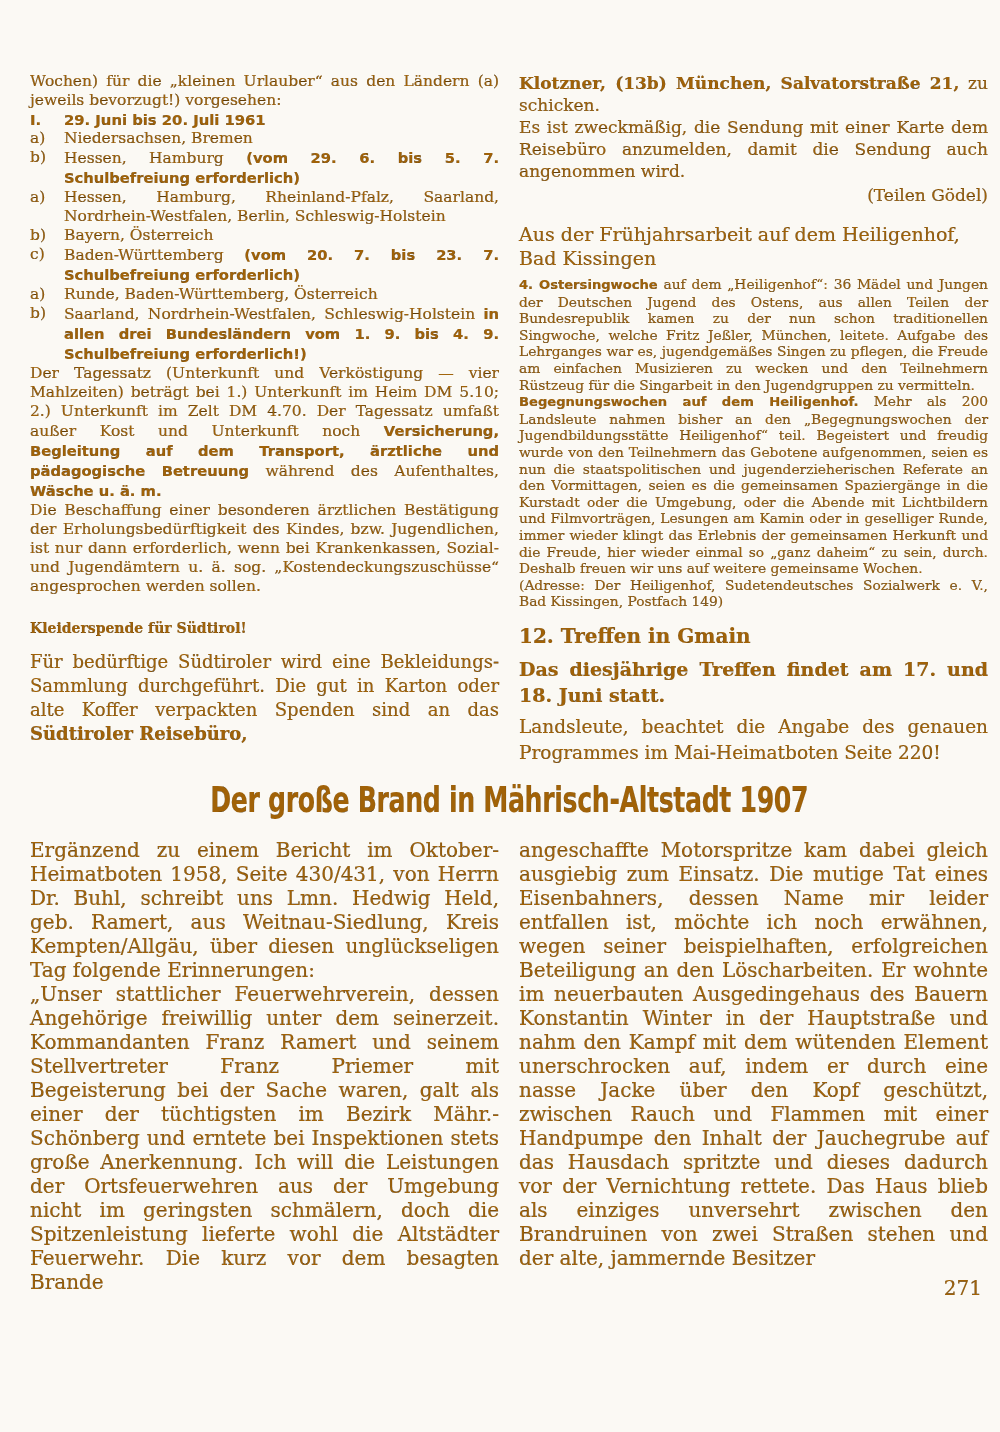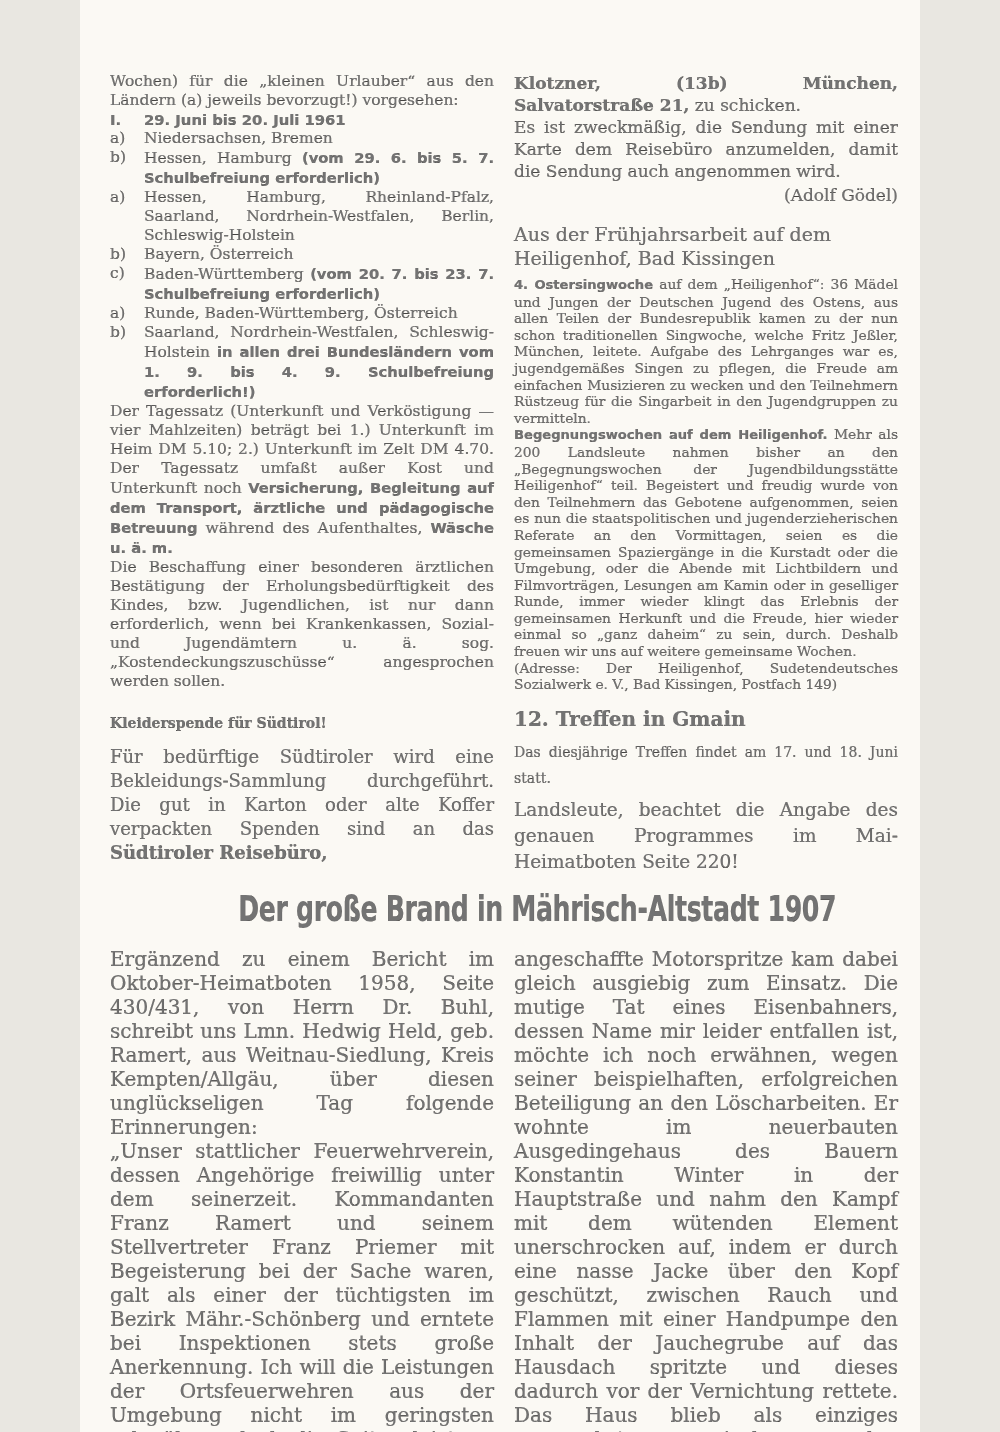--- a/index.html
+++ b/index.html
@@ -1,19 +1,19 @@
 <!DOCTYPE html>
 <html lang="de"><head>
 <meta charset="utf-8">
 <style>
   html,body{margin:0;padding:0;background:#e9e7e1;}
   .page{
-    width:840px;height:1432px;box-sizing:border-box;
-    margin:0 auto;background:#fbf9f4;color:#737373;
-    padding:72px 22px 0 30px;overflow:hidden;position:relative;
+    width:1000px;height:1432px;box-sizing:border-box;
+    margin:0 auto;background:#fbf9f4;color:#a16207;
+    padding:72px 12px 0 30px;overflow:hidden;position:relative;
     font-family:"DejaVu Serif","Liberation Serif",serif;
     -webkit-text-stroke:0.15px #16130f;
   }
   .cols{display:flex;gap:20px;}
   .col{flex:1 1 0;min-width:0;}
   .j{text-align:justify;text-justify:inter-word;hyphens:auto;}
   p{margin:0;}
 
   
   .t-md{font-size:15.5px;line-height:19px;}
@@ -28,21 +28,21 @@
   .srow .tx{flex:1 1 auto;text-align:justify;hyphens:auto;}
   .srow.lead .mk,.srow.lead .tx{font-family:"DejaVu Sans","Liberation Sans",sans-serif;font-weight:bold;font-size:14.8px;}
 
   .zahlung{margin-top:6px;font-size:17px;line-height:22px;}
   .h-left{margin:20px 0 10px;font-size:14px;line-height:24px;font-weight:bold;}
   .spende{font-size:18px;line-height:24px;}
 
   .signature{text-align:right;margin-top:2px;}
   .h-frueh{margin:16px 0 6px;font-size:19px;line-height:24px;font-weight:normal;}
   .h-treffen{margin:14px 0 8px;font-size:20px;line-height:24px;font-weight:bold;}
-  .treffen-bold{font-size:14px;line-height:26px;font-weight:normal;margin-bottom:6px;}
+  .treffen-bold{font-size:19px;line-height:26px;font-weight:bold;margin-bottom:6px;}
   .landsleute{font-size:18.5px;line-height:26px;}
 
   .headline-wrap{overflow:hidden;margin:12px 0 16px;}
   .headline{
     font-family:"DejaVu Sans","Liberation Sans",sans-serif;font-weight:bold;
     font-size:36px;line-height:44px;letter-spacing:-0.5px;white-space:nowrap;
     width:fit-content;margin:0 auto;transform:scaleX(0.70);transform-origin:center;
   }
   .article-p{font-size:20px;line-height:24px;}
   .pagenum{text-align:right;font-size:20px;margin-top:6px;padding-right:6px;}
@@ -102,21 +102,21 @@
       <h3 class="h-left">Kleiderspende für Südtirol!</h3>
 
       <p class="spende j"><span>Für bedürftige Südtiroler wird eine Bekleidungs-Sammlung durchgeführt. Die gut in Karton oder alte Koffer verpackten Spenden sind an das </span><span class="b">Südtiroler Reisebüro,</span></p>
     </div>
 
     <div class="col">
       <p class="t-ml j"><span class="b">Klotzner, (13b) München, Salvatorstraße 21,</span><span> zu schicken.</span></p>
 
       <p class="t-ml j">Es ist zweckmäßig, die Sendung mit einer Karte dem Reisebüro anzumelden, damit die Sendung auch angenommen wird.</p>
 
-      <p class="t-ml signature">(Adolf Gödel)</p>
+      <p class="t-ml signature">(Teilen Gödel)</p>
 
       <h3 class="h-frueh">Aus der Frühjahrsarbeit auf dem Heiligenhof, Bad Kissingen</h3>
 
       <p class="t-sm j"><span class="bs">4. Ostersingwoche</span><span> auf dem „Heiligenhof“: 36 Mädel und Jungen der Deutschen Jugend des Ostens, aus allen Teilen der Bundesrepublik kamen zu der nun schon traditionellen Singwoche, welche Fritz Jeßler, München, leitete. Aufgabe des Lehrganges war es, jugendgemäßes Singen zu pflegen, die Freude am einfachen Musizieren zu wecken und den Teilnehmern Rüstzeug für die Singarbeit in den Jugendgruppen zu vermitteln.</span></p>
 
       <p class="t-sm j"><span class="bs">Begegnungswochen auf dem Heiligenhof.</span><span> Mehr als 200 Landsleute nahmen bisher an den „Begegnungswochen der Jugendbildungsstätte Heiligenhof“ teil. Begeistert und freudig wurde von den Teilnehmern das Gebotene aufgenommen, seien es nun die staatspolitischen und jugenderzieherischen Referate an den Vormittagen, seien es die gemeinsamen Spaziergänge in die Kurstadt oder die Umgebung, oder die Abende mit Lichtbildern und Filmvorträgen, Lesungen am Kamin oder in geselliger Runde, immer wieder klingt das Erlebnis der gemeinsamen Herkunft und die Freude, hier wieder einmal so „ganz daheim“ zu sein, durch. Deshalb freuen wir uns auf weitere gemeinsame Wochen.</span></p>
 
       <p class="t-sm j">(Adresse: Der Heiligenhof, Sudetendeutsches Sozialwerk e. V., Bad Kissingen, Postfach 149)</p>
 
       <h3 class="h-treffen">12. Treffen in Gmain</h3>

